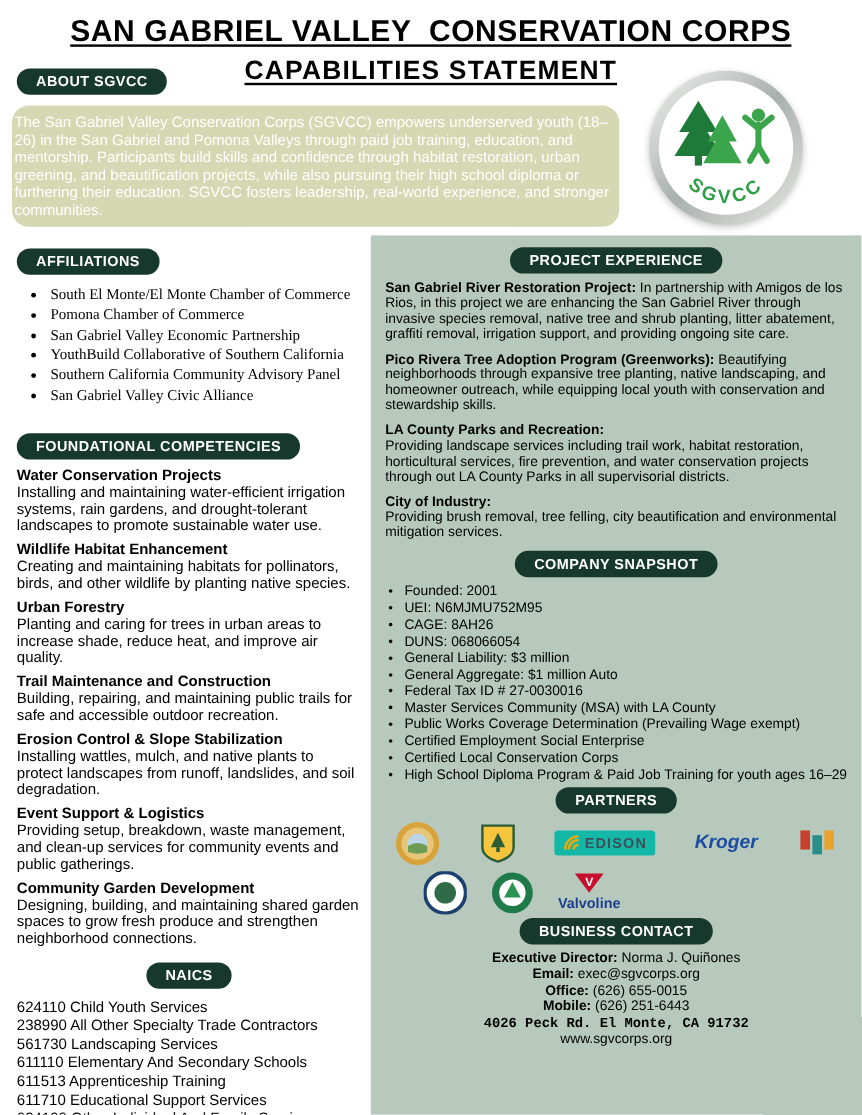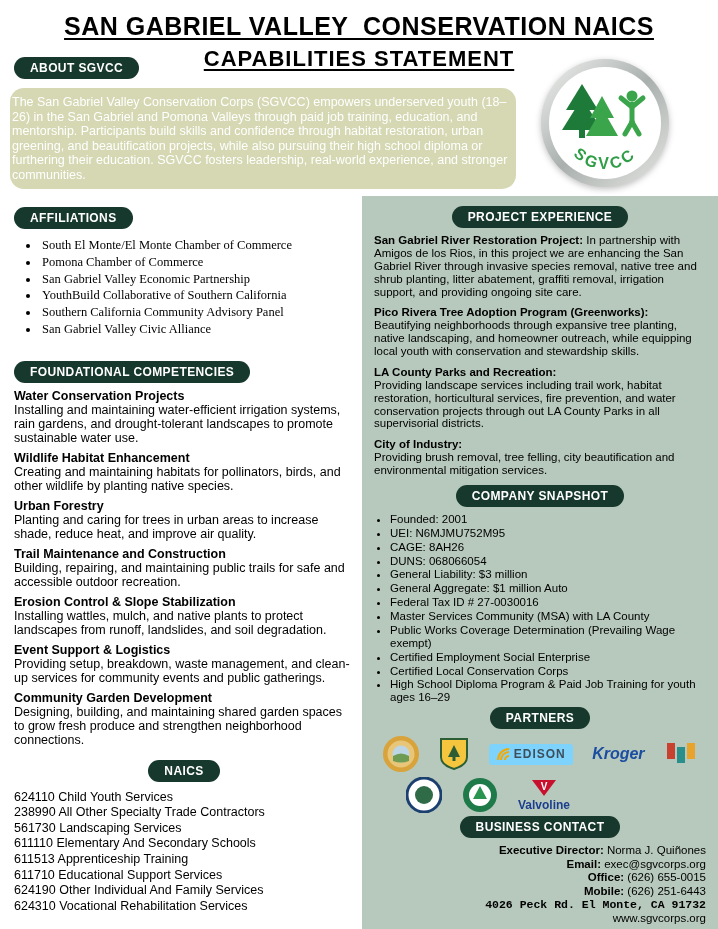--- a/index.html
+++ b/index.html
@@ -34,57 +34,57 @@
   .about-box{
     position:absolute;top:88px;left:10px;width:506px;min-height:97px;
     background:var(--about-bg);border-radius:14px;padding:7px 2px;
     color:#fff;font-size:12.5px;line-height:1.16;
   }
   .logo{
     position:absolute;top:58px;right:48px;width:130px;height:130px;
     filter:drop-shadow(0 2px 3px rgba(0,0,0,.25));
   }
   .main{display:flex;height:733px;overflow:hidden;}
-  .left-col{width:362px;padding:11px 8px 0 14px;}
+  .left-col{width:309px;padding:11px 8px 0 14px;}
   .right-col{flex:1;background:var(--panel-bg);padding:7px 12px 0;}
   .bullet-list{list-style:disc;margin-left:26px;}
   .affiliations{margin-top:9px;font-size:12.5px;line-height:1.18;font-family:Liberation Serif, serif;}
   .affiliations li{margin-bottom:2px;padding-left:2px;}
   .comp-pill{margin-top:22px;}
   .competencies{margin-top:3px;}
   .competency{margin-top:6px;font-size:12.5px;line-height:1.12;}
   .c-title{font-weight:700;}
   .center-wrap{text-align:center;}
   .naics-wrap{margin-top:13px;}
   .naics-list{list-style:none;margin-top:8px;font-size:12.5px;line-height:1.25;}
   .right-col .center-wrap{margin:3px 0 6px;}
   .project{font-size:11.5px;line-height:1.12;margin-bottom:8px;}
   .p-title{font-weight:700;}
   .p-title.block{display:block;}
   .snapshot{margin:2px 0 0 16px;font-size:11.5px;line-height:1.12;}
   .snapshot li{margin-bottom:1px;}
   .partners-row{display:flex;align-items:center;justify-content:space-between;padding:0 8px;margin-top:4px;}
   .partners-row.row2{justify-content:flex-start;gap:20px;padding-left:32px;margin-top:4px;}
-  .edison{display:flex;align-items:center;gap:3px;background:#7dd3fc;border-radius:3px;padding:3px 7px;}
+  .edison{display:flex;align-items:center;gap:3px;background:#14b8a6;border-radius:3px;padding:3px 7px;}
   .edison-text{font-weight:700;font-size:12px;color:#3e4f5c;letter-spacing:1px;}
   .kroger{font-weight:700;font-style:italic;font-size:16px;color:#1b4da1;}
   .valvoline{display:flex;flex-direction:column;align-items:center;gap:1px;}
   .v-text{font-weight:700;font-size:12px;color:#1b3e8f;}
-  .contact{text-align:right;font-size:11.5px;line-height:1.18;margin-top:4px;}
+  .contact{text-align:center;font-size:11.5px;line-height:1.18;margin-top:4px;}
   .contact b{font-weight:700;}
   .contact .bold{font-weight:700;font-family:Liberation Mono, monospace;}
   .link{cursor:pointer;}
 </style>
 </head>
 <body>
 
 <div class="page">
 
   <header class="header">
-    <h1 class="title1">SAN GABRIEL VALLEY  CONSERVATION NAICS</h1>
+    <h1 class="title1">SAN GABRIEL VALLEY  CONSERVATION CORPS</h1>
     <h2 class="title2">CAPABILITIES STATEMENT</h2>
     <span class="pill about-pill">ABOUT SGVCC</span>
     <div class="about-box">
       <p>The San Gabriel Valley Conservation Corps (SGVCC) empowers underserved youth (18–26) in the San Gabriel and Pomona Valleys through paid job training, education, and mentorship. Participants build skills and confidence through habitat restoration, urban greening, and beautification projects, while also pursuing their high school diploma or furthering their education. SGVCC fosters leadership, real-world experience, and stronger communities.</p>
     </div>
     <div class="logo">
       <svg viewBox="0 0 130 130" width="130" height="130">
         <defs>
           <linearGradient id="ringGrad" x1="0" y1="0" x2="1" y2="1">
             <stop offset="0" stop-color="#f2f2f0"></stop>

